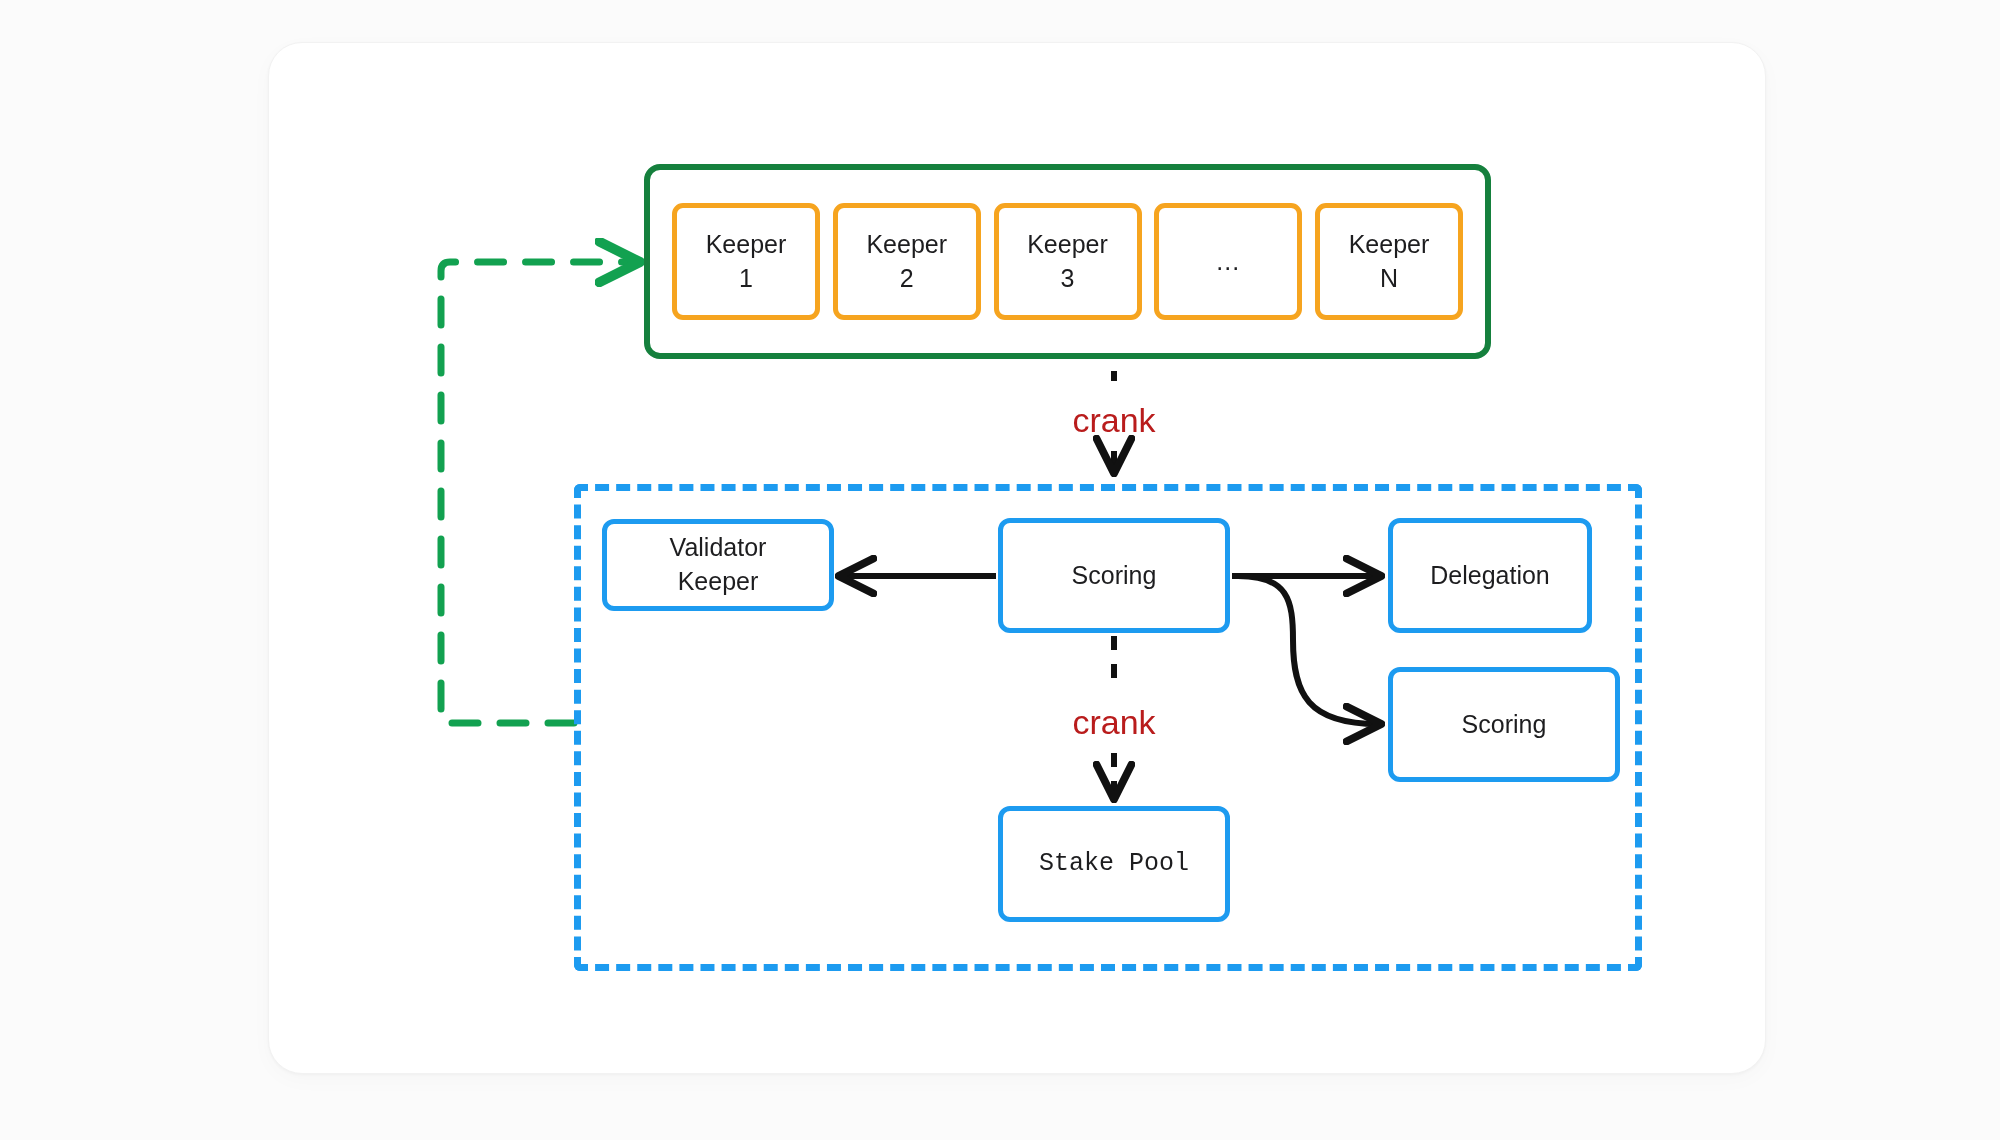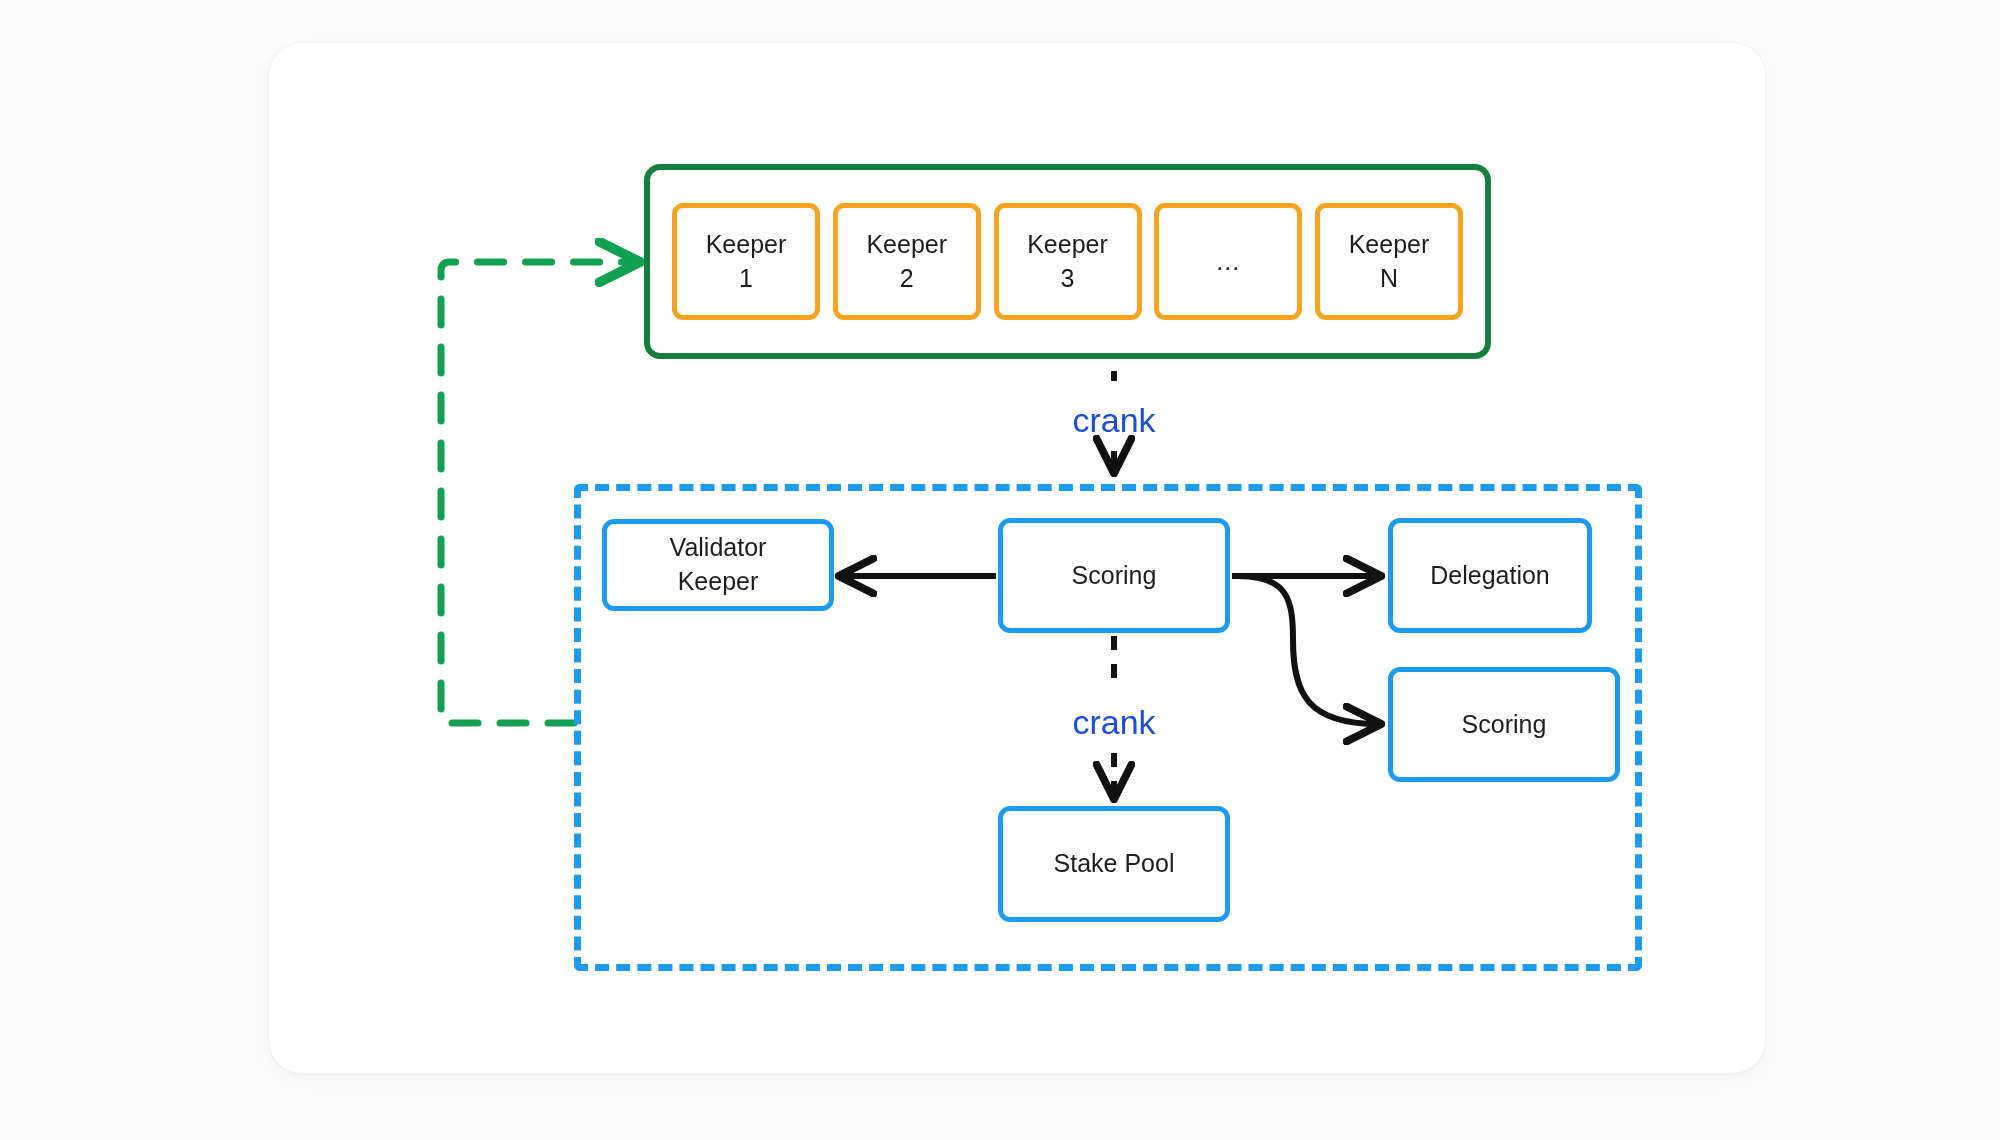--- a/index.html
+++ b/index.html
@@ -111,26 +111,26 @@
     font-size: 25px;
     line-height: 1.35;
     text-align: center;
   }
   .node span { display: block; }
 
   .node-validator-history { left: 602px; top: 519px; width: 232px; height: 92px; }
   .node-steward          { left: 998px; top: 518px; width: 232px; height: 115px; }
   .node-delegation       { left: 1388px; top: 518px; width: 204px; height: 115px; }
   .node-scoring          { left: 1388px; top: 667px; width: 232px; height: 115px; }
-  .node-stake-pool       { left: 998px; top: 806px; width: 232px; height: 116px; }
+  .node-stake-pool       { left: 998px; top: 806px; width: 232px; height: 116px; font-family: Liberation Mono, monospace; }
 
   
   .crank-label {
     position: absolute;
-    color: #1d4ed8;
+    color: #b91c1c;
     font-size: 34px;
     line-height: 1;
     text-align: center;
     width: 200px;
   }
   .crank-top    { left: 1014px; top: 403px; }
   .crank-bottom { left: 1014px; top: 705px; }
 </style>
 </head>
 <body>

